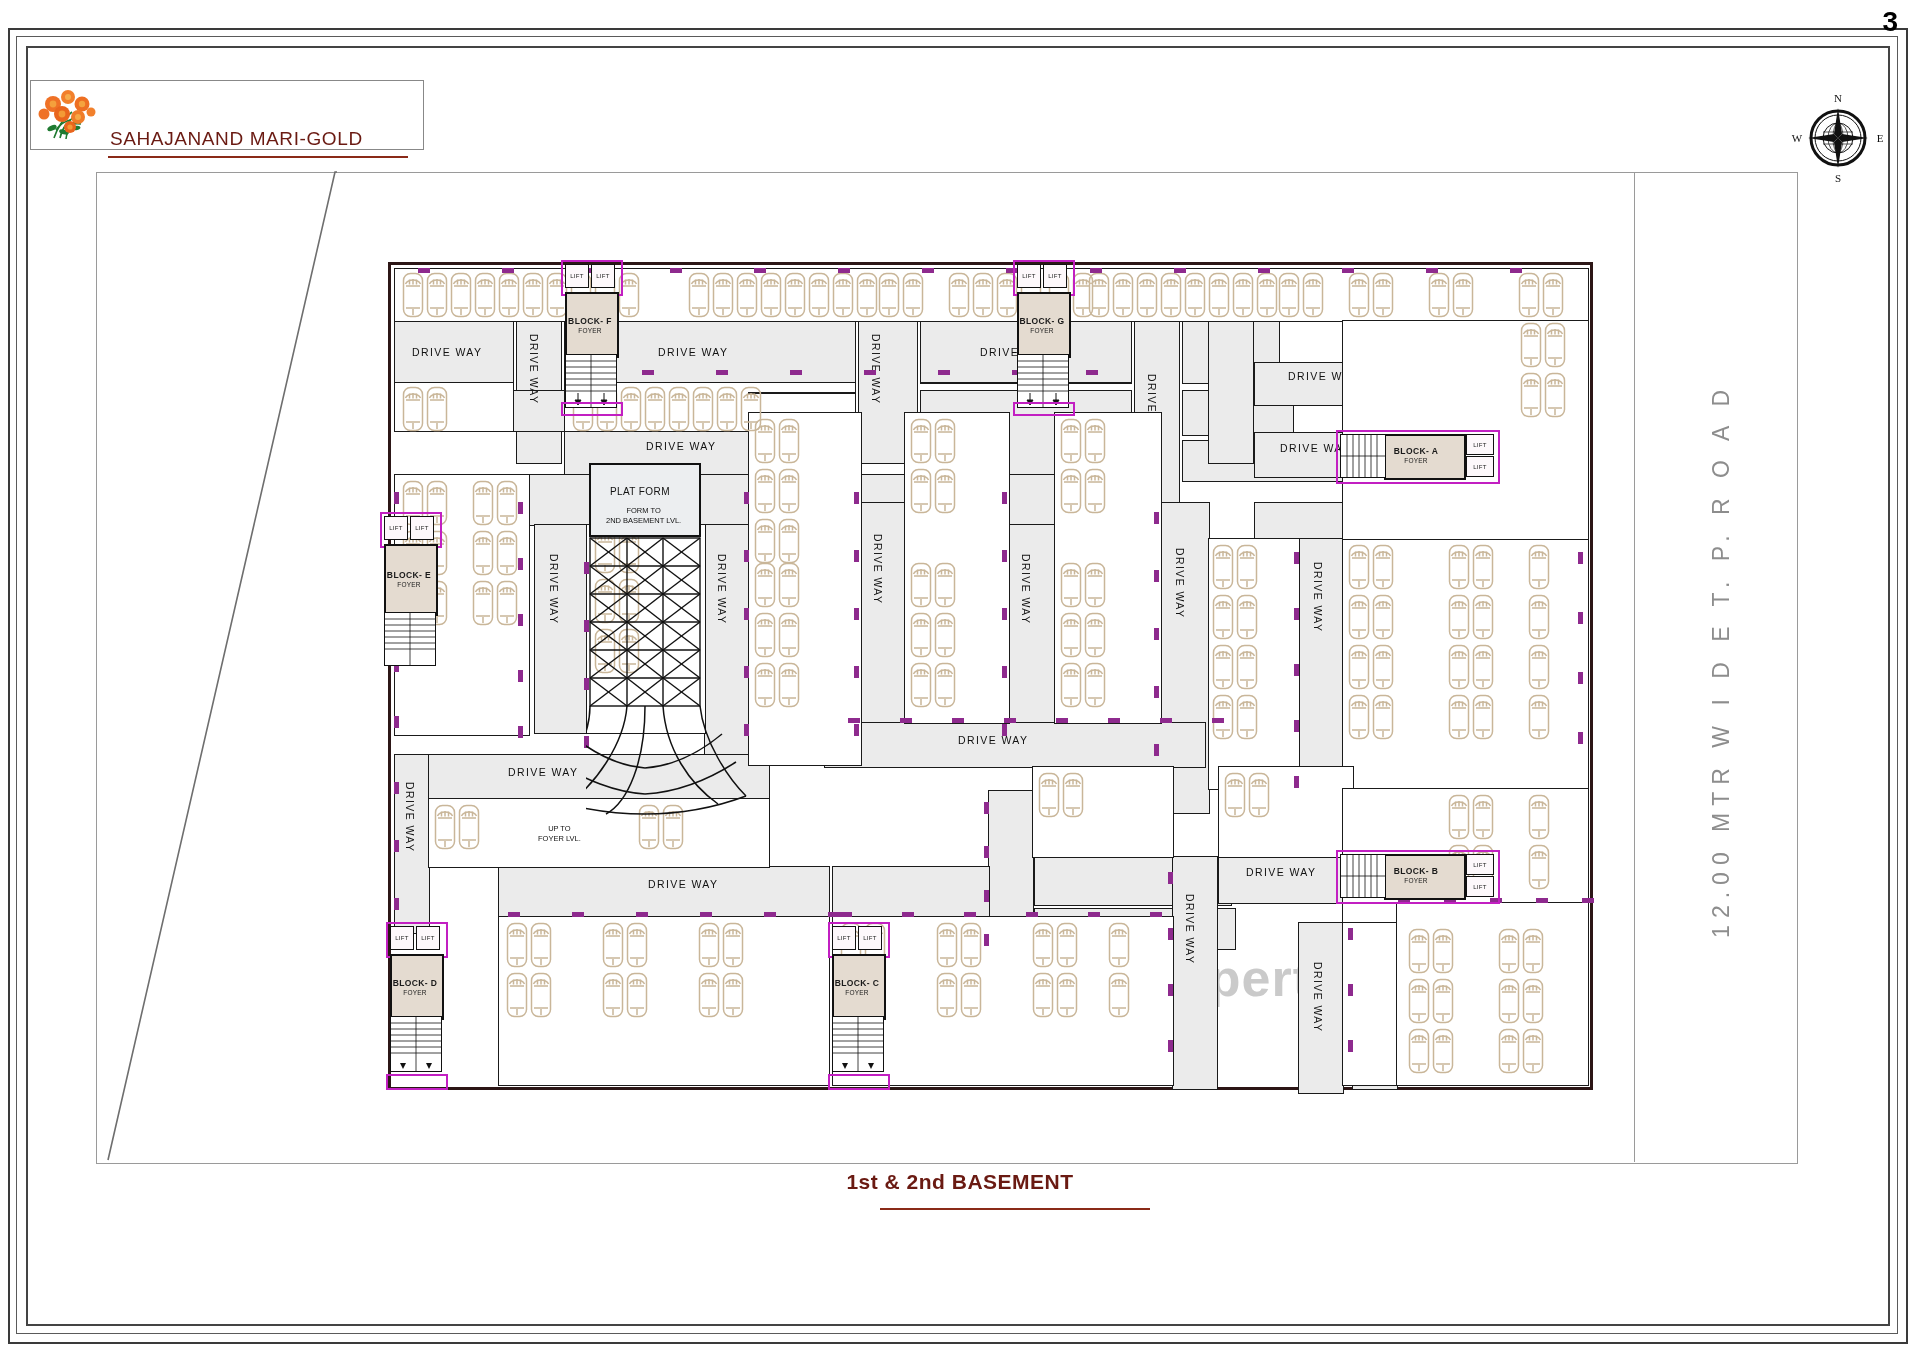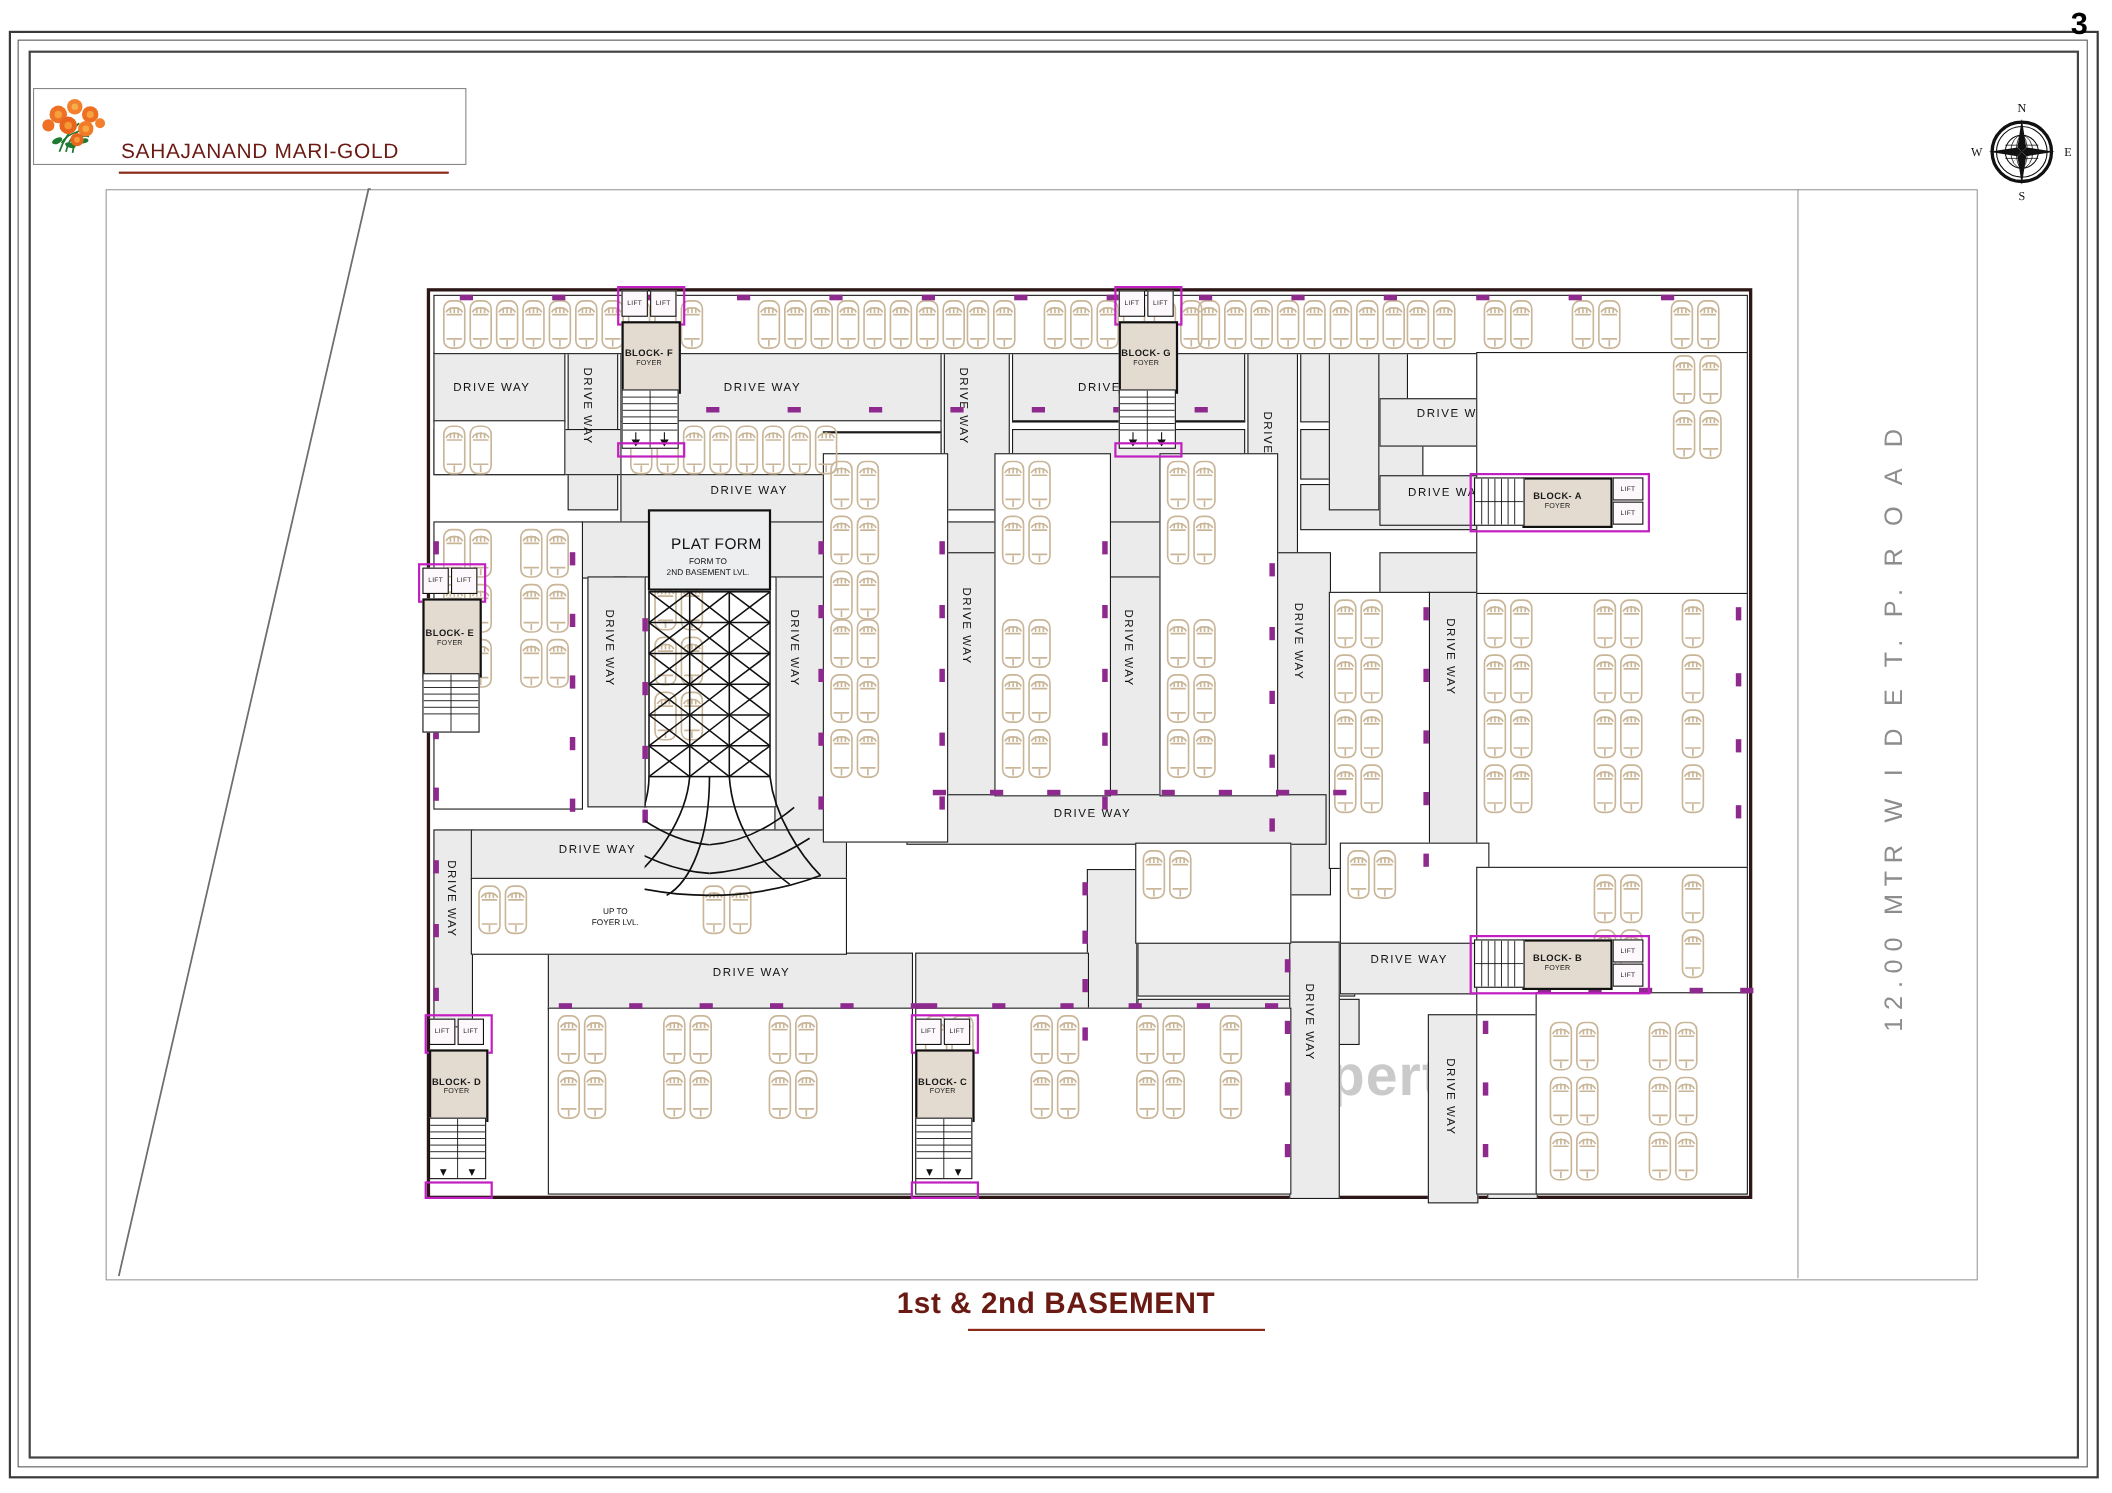--- a/index.html
+++ b/index.html
@@ -69,33 +69,33 @@
   .lift{position:absolute;background:#fdf8fb;border:1.5px solid #111;
         display:flex;align-items:center;justify-content:center;}
   .lift span{font-size:6px;color:#222;letter-spacing:.3px;}
   .corelabel{position:absolute;width:100%;text-align:center;font-size:8.5px;
              color:#1a1a1a;letter-spacing:.4px;font-weight:600;}
   .corelabel small{display:block;font-size:6.5px;font-weight:400;letter-spacing:.2px;margin-top:1px;}
   .stair{position:absolute;background:#fff;border:1.5px solid #111;}
 
   
   .ramp{position:absolute;}
-  .plat-txt{position:absolute;font-size:14px;color:#111;letter-spacing:.4px;white-space:nowrap;}
+  .plat-txt{position:absolute;font-size:10px;color:#111;letter-spacing:.4px;white-space:nowrap;}
   .ramp-note{position:absolute;font-size:7.5px;color:#111;line-height:1.35;text-align:center;white-space:nowrap;}
 
   
   .wm1{position:absolute;left:835px;top:640px;font-size:86px;font-weight:bold;
        letter-spacing:1px;pointer-events:none;opacity:.40;}
   .wm1 i{font-style:normal;}
   .wm2{position:absolute;left:880px;top:948px;font-size:52px;color:#b9b9b9;
        opacity:.75;letter-spacing:1px;pointer-events:none;font-weight:bold;}
 
   
   .title{position:absolute;left:0;right:0;top:1170px;text-align:center;}
-  .title b{font-size:27px;color:#6a1a12;font-weight:bold;letter-spacing:.5px;}
+  .title b{font-size:21px;color:#6a1a12;font-weight:bold;letter-spacing:.5px;}
   .title-rule{position:absolute;left:880px;top:1208px;width:270px;height:2px;background:#8a2a18;}
 </style>
 </head>
 <body>
 
 <div class="page">
 
   <div class="frame-outer"></div>
   <div class="frame-mid"></div>
   <div class="frame-inner"></div>

